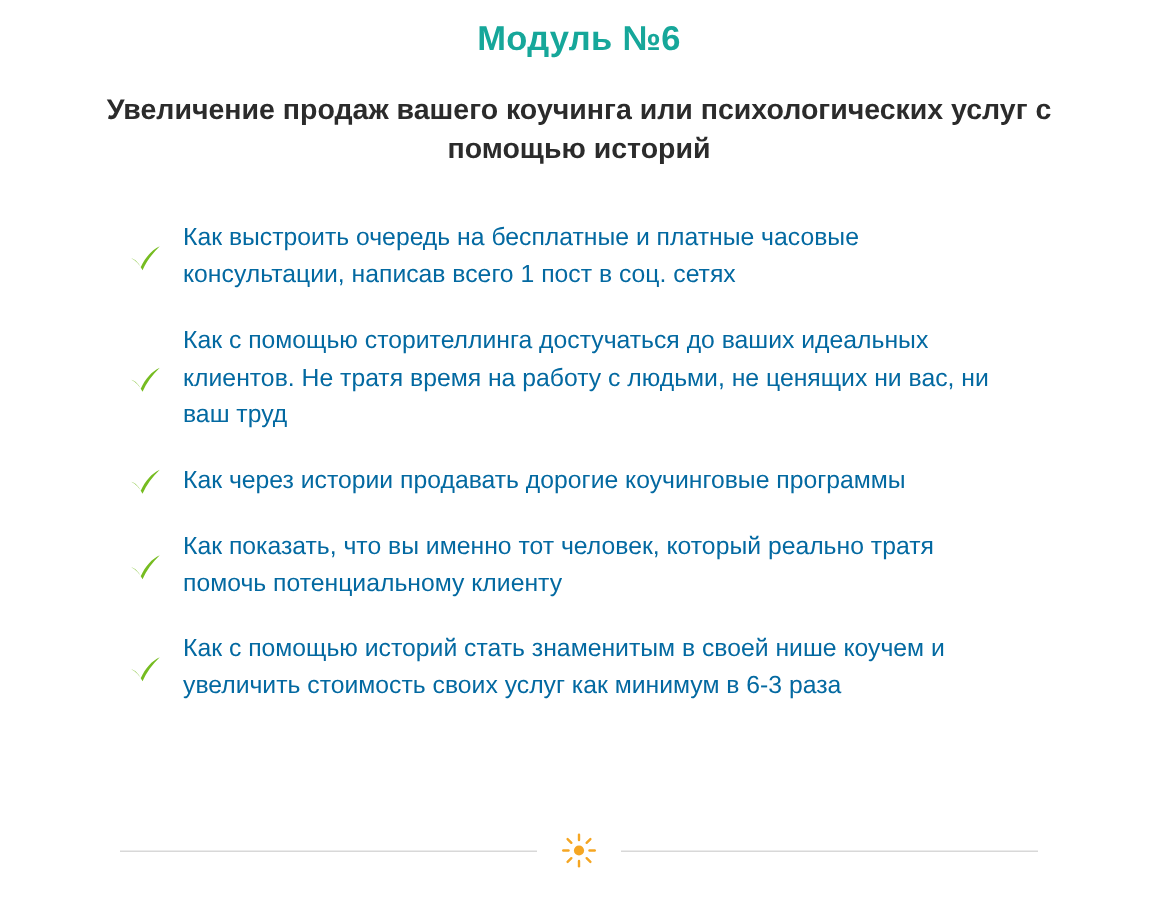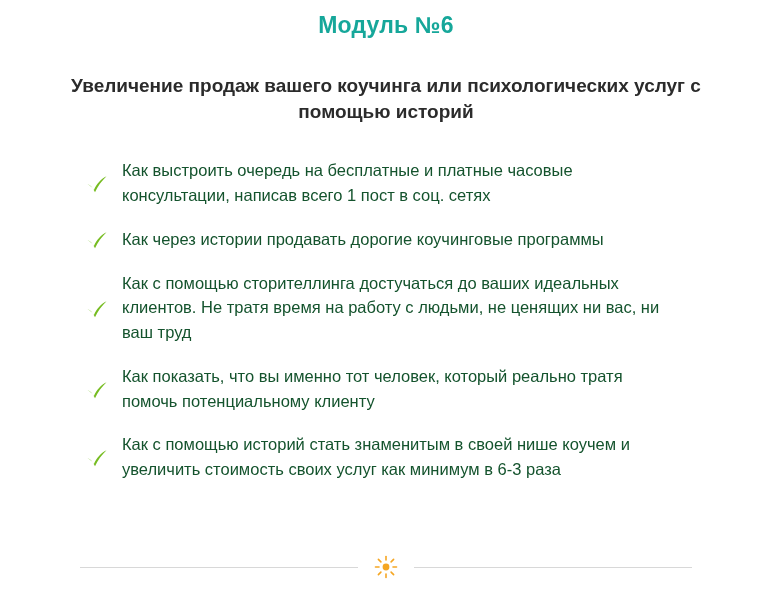--- a/index.html
+++ b/index.html
@@ -28,21 +28,21 @@
     font-weight: bold;
     letter-spacing: 0.2px;
     margin: 6px 0 0 0;
   }
   .subtitle {
     text-align: center;
     color: #2b2b2b;
     font-size: 19px;
     font-weight: bold;
     line-height: 1.35;
-    margin: 34px auto 0 auto;
+    margin: 22px auto 0 auto;
     max-width: 700px;
   }
   .bullet-list {
     margin: 34px 0 0 0;
     padding: 0;
     list-style: none;
   }
   .bullet-item {
     display: flex;
     align-items: center;
@@ -60,21 +60,21 @@
     text-align: center;
     transform: translateY(1px);
   }
   .check-icon svg {
     display: block;
     margin: 0 auto;
   }
   .bullet-text {
     font-size: 16.5px;
     line-height: 1.5;
-    color: #14532d;
+    color: #0369a1;
     max-width: 560px;
   }
   .footer-divider {
     position: absolute;
     left: 0;
     right: 0;
     bottom: 26px;
     height: 24px;
     display: flex;
     align-items: center;
@@ -113,30 +113,30 @@
       </span>
       <span class="bullet-text">Как выстроить очередь на бесплатные и платные часовые консультации, написав всего 1 пост в соц. сетях</span>
     </li>
 
     <li class="bullet-item">
       <span class="check-icon">
         <svg width="22" height="18" viewBox="0 0 22 18" aria-hidden="true">
           <path d="M1.5 9.2 C4 9.8 6.4 12.2 7.8 15.2 C10.8 8.6 15.2 3.6 20.5 1.2 C15.6 6 11.6 11.2 9 17.2 C7.2 13.4 4.6 10.6 1.5 9.2 Z" fill="#76bc21"></path>
         </svg>
       </span>
-      <span class="bullet-text">Как через истории продавать дорогие коучинговые программы</span>
+      <span class="bullet-text">Как с помощью сторителлинга достучаться до ваших идеальных клиентов. Не тратя время на работу с людьми, не ценящих ни вас, ни ваш труд</span>
     </li>
 
     <li class="bullet-item">
       <span class="check-icon">
         <svg width="22" height="18" viewBox="0 0 22 18" aria-hidden="true">
           <path d="M1.5 9.2 C4 9.8 6.4 12.2 7.8 15.2 C10.8 8.6 15.2 3.6 20.5 1.2 C15.6 6 11.6 11.2 9 17.2 C7.2 13.4 4.6 10.6 1.5 9.2 Z" fill="#76bc21"></path>
         </svg>
       </span>
-      <span class="bullet-text">Как с помощью сторителлинга достучаться до ваших идеальных клиентов. Не тратя время на работу с людьми, не ценящих ни вас, ни ваш труд</span>
+      <span class="bullet-text">Как через истории продавать дорогие коучинговые программы</span>
     </li>
 
     <li class="bullet-item">
       <span class="check-icon">
         <svg width="22" height="18" viewBox="0 0 22 18" aria-hidden="true">
           <path d="M1.5 9.2 C4 9.8 6.4 12.2 7.8 15.2 C10.8 8.6 15.2 3.6 20.5 1.2 C15.6 6 11.6 11.2 9 17.2 C7.2 13.4 4.6 10.6 1.5 9.2 Z" fill="#76bc21"></path>
         </svg>
       </span>
       <span class="bullet-text">Как показать, что вы именно тот человек, который реально тратя помочь потенциальному клиенту</span>
     </li>

